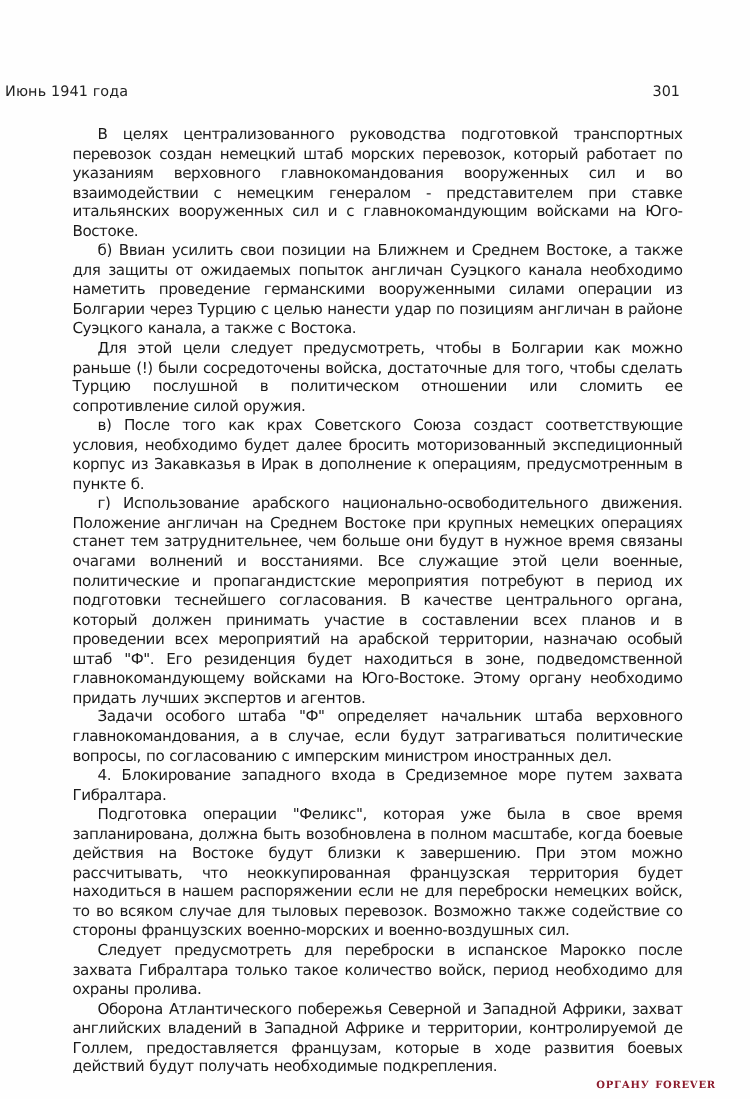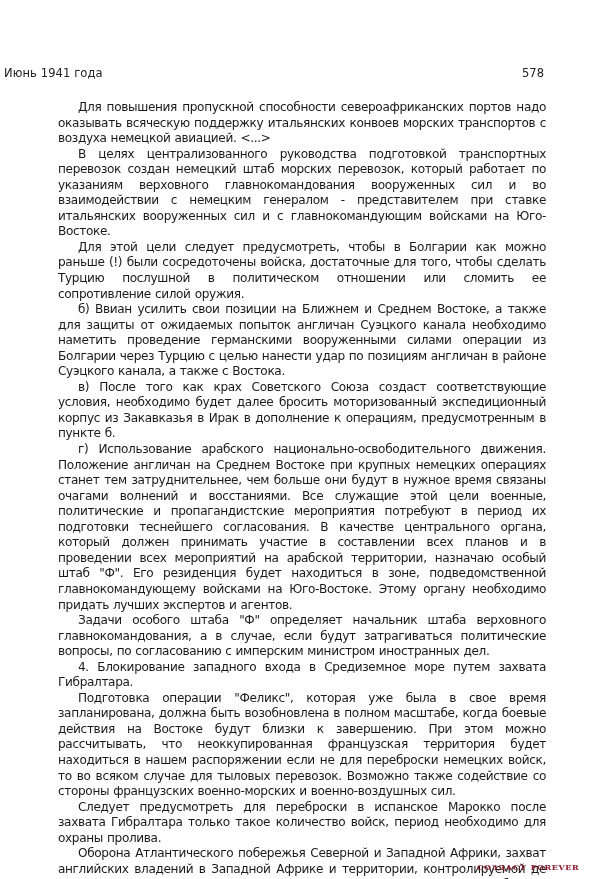--- a/index.html
+++ b/index.html
@@ -23,30 +23,29 @@
     position: absolute; top: 860px; left: 477px;
     font-family: "DejaVu Serif", serif; font-size: 11px; font-weight: bold;
     color: #8b1a2b; letter-spacing: 0.6px; font-variant: small-caps;
   }
 </style>
 </head>
 <body>
 
 <div class="page">
   <div class="header-title">Июнь 1941 года</div>
-  <div class="header-page">578</div>
+  <div class="header-page">301</div>
 
   <div class="body-text">
-    <p>Для повышения пропускной способности североафриканских портов надо оказывать всяческую поддержку итальянских конвоев морских транспортов с воздуха немецкой авиацией. &lt;...&gt;</p>
     <p>В целях централизованного руководства подготовкой транспортных перевозок создан немецкий штаб морских перевозок, который работает по указаниям верховного главнокомандования вооруженных сил и во взаимодействии с немецким генералом - представителем при ставке итальянских вооруженных сил и с главнокомандующим войсками на Юго-Востоке.</p>
+    <p>б) Ввиан усилить свои позиции на Ближнем и Среднем Востоке, а также для защиты от ожидаемых попыток англичан Суэцкого канала необходимо наметить проведение германскими вооруженными силами операции из Болгарии через Турцию с целью нанести удар по позициям англичан в районе Суэцкого канала, а также с Востока.</p>
     <p>Для этой цели следует предусмотреть, чтобы в Болгарии как можно раньше (!) были сосредоточены войска, достаточные для того, чтобы сделать Турцию послушной в политическом отношении или сломить ее сопротивление силой оружия.</p>
-    <p>б) Ввиан усилить свои позиции на Ближнем и Среднем Востоке, а также для защиты от ожидаемых попыток англичан Суэцкого канала необходимо наметить проведение германскими вооруженными силами операции из Болгарии через Турцию с целью нанести удар по позициям англичан в районе Суэцкого канала, а также с Востока.</p>
     <p>в) После того как крах Советского Союза создаст соответствующие условия, необходимо будет далее бросить моторизованный экспедиционный корпус из Закавказья в Ирак в дополнение к операциям, предусмотренным в пункте б.</p>
     <p>г) Использование арабского национально-освободительного движения. Положение англичан на Среднем Востоке при крупных немецких операциях станет тем затруднительнее, чем больше они будут в нужное время связаны очагами волнений и восстаниями. Все служащие этой цели военные, политические и пропагандистские мероприятия потребуют в период их подготовки теснейшего согласования. В качестве центрального органа, который должен принимать участие в составлении всех планов и в проведении всех мероприятий на арабской территории, назначаю особый штаб "Ф". Его резиденция будет находиться в зоне, подведомственной главнокомандующему войсками на Юго-Востоке. Этому органу необходимо придать лучших экспертов и агентов.</p>
     <p>Задачи особого штаба "Ф" определяет начальник штаба верховного главнокомандования, а в случае, если будут затрагиваться политические вопросы, по согласованию с имперским министром иностранных дел.</p>
     <p>4. Блокирование западного входа в Средиземное море путем захвата Гибралтара.</p>
     <p>Подготовка операции "Феликс", которая уже была в свое время запланирована, должна быть возобновлена в полном масштабе, когда боевые действия на Востоке будут близки к завершению. При этом можно рассчитывать, что неоккупированная французская территория будет находиться в нашем распоряжении если не для переброски немецких войск, то во всяком случае для тыловых перевозок. Возможно также содействие со стороны французских военно-морских и военно-воздушных сил.</p>
     <p>Следует предусмотреть для переброски в испанское Марокко после захвата Гибралтара только такое количество войск, период необходимо для охраны пролива.</p>
     <p>Оборона Атлантического побережья Северной и Западной Африки, захват английских владений в Западной Африке и территории, контролируемой де Голлем, предоставляется французам, которые в ходе развития боевых действий будут получать необходимые подкрепления.</p>
   </div>
 
-  <div class="watermark">создаст forever</div>
+  <div class="watermark">органу forever</div>
 </div>
 
 </body></html>

